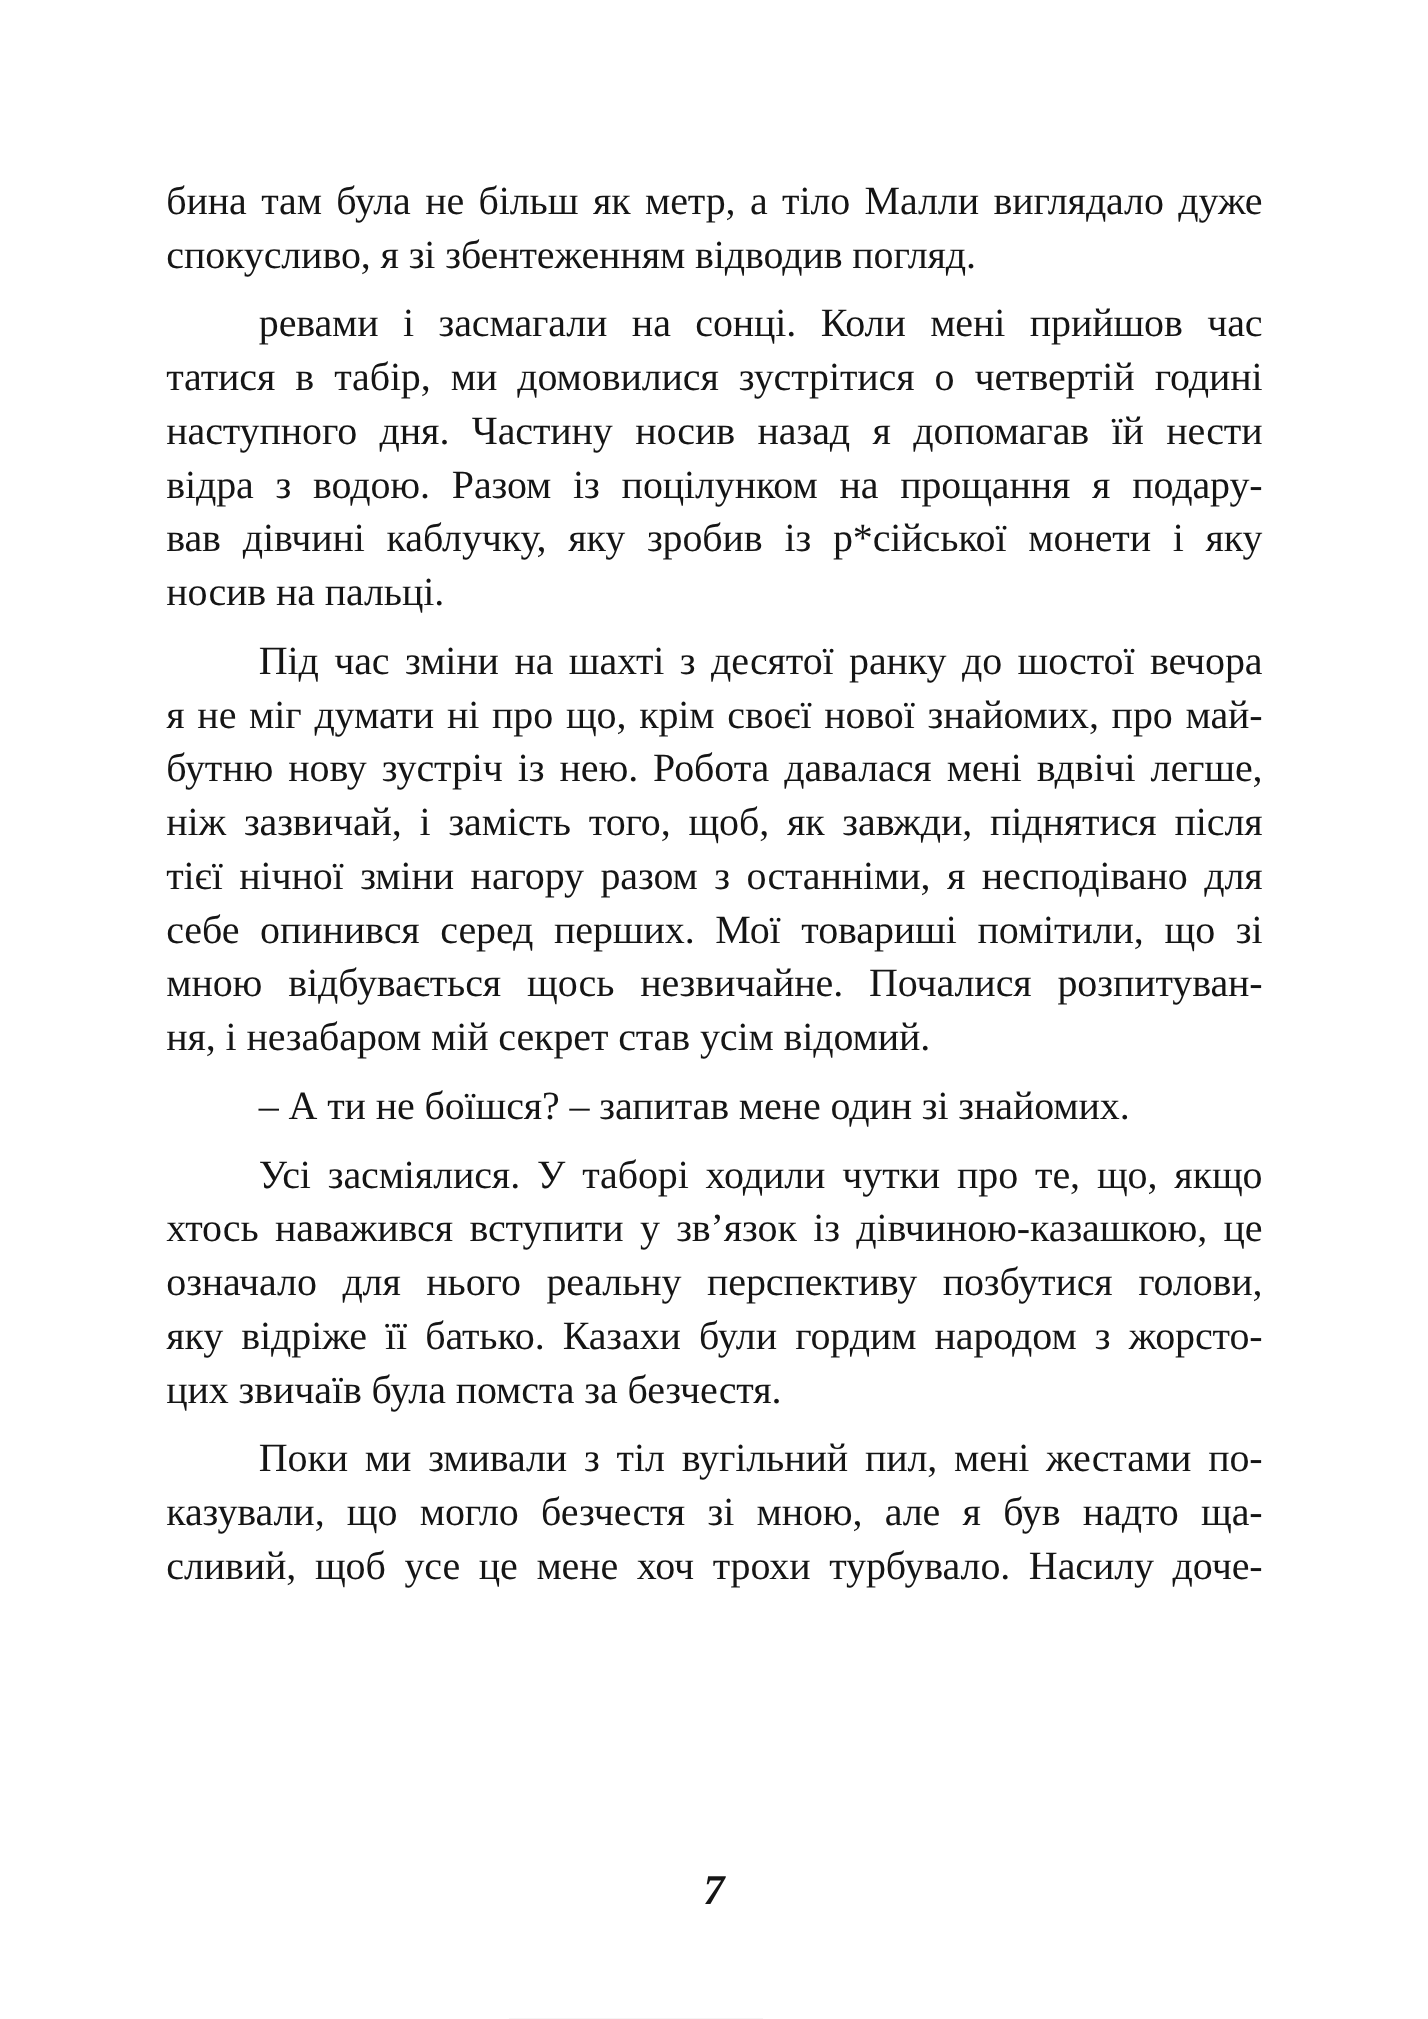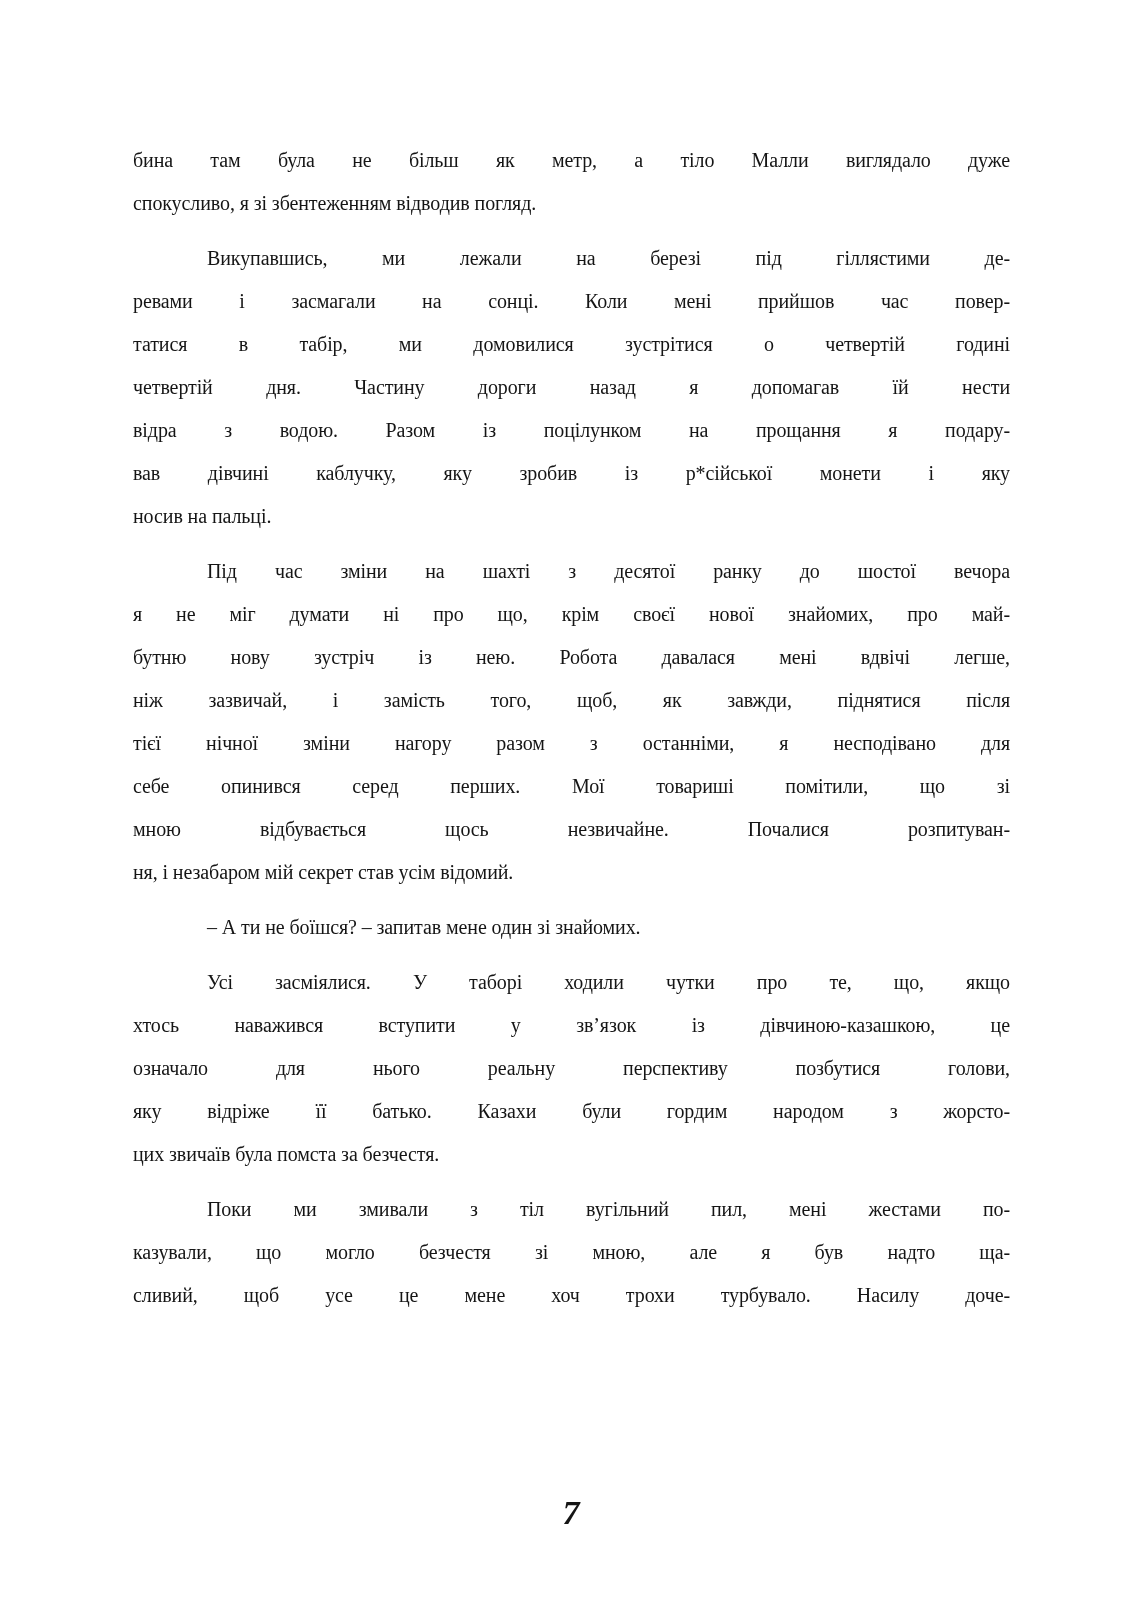--- a/index.html
+++ b/index.html
@@ -20,21 +20,21 @@
     position: absolute;
     left: 133px;
     top: 139px;
     width: 877px;
   }
   .para {
     margin: 0 0 12px 0;
     padding: 0;
   }
   .line {
-    font-size: 20px;
+    font-size: 32px;
     line-height: 43px;
     height: 43px;
     text-align: justify;
     text-align-last: justify;
     letter-spacing: -0.1px;
     overflow: hidden;
     white-space: normal;
     font-family: Liberation Serif, serif;
   }
   .line.last {
@@ -59,24 +59,23 @@
 </head>
 <body>
 
 <div class="page">
   <div class="text-block">
       <div class="para">
         <div class="line">бина там була не більш як метр, а тіло Малли виглядало дуже</div>
         <div class="line last">спокусливо, я зі збентеженням відводив погляд.</div>
       </div>
       <div class="para indent">
-        <div class="line">Викупавшись, ми лежали на березі під гіллястими де-</div>
         <div class="line">ревами і засмагали на сонці. Коли мені прийшов час повер-</div>
         <div class="line">татися в табір, ми домовилися зустрітися о четвертій годині</div>
-        <div class="line">четвертій дня. Частину дороги назад я допомагав їй нести</div>
+        <div class="line">наступного дня. Частину носив назад я допомагав їй нести</div>
         <div class="line">відра з водою. Разом із поцілунком на прощання я подару-</div>
         <div class="line">вав дівчині каблучку, яку зробив із р*сійської монети і яку</div>
         <div class="line last">носив на пальці.</div>
       </div>
       <div class="para indent">
         <div class="line">Під час зміни на шахті з десятої ранку до шостої вечора</div>
         <div class="line">я не міг думати ні про що, крім своєї нової знайомих, про май-</div>
         <div class="line">бутню нову зустріч із нею. Робота давалася мені вдвічі легше,</div>
         <div class="line">ніж зазвичай, і замість того, щоб, як завжди, піднятися після</div>
         <div class="line">тієї нічної зміни нагору разом з останніми, я несподівано для</div>

